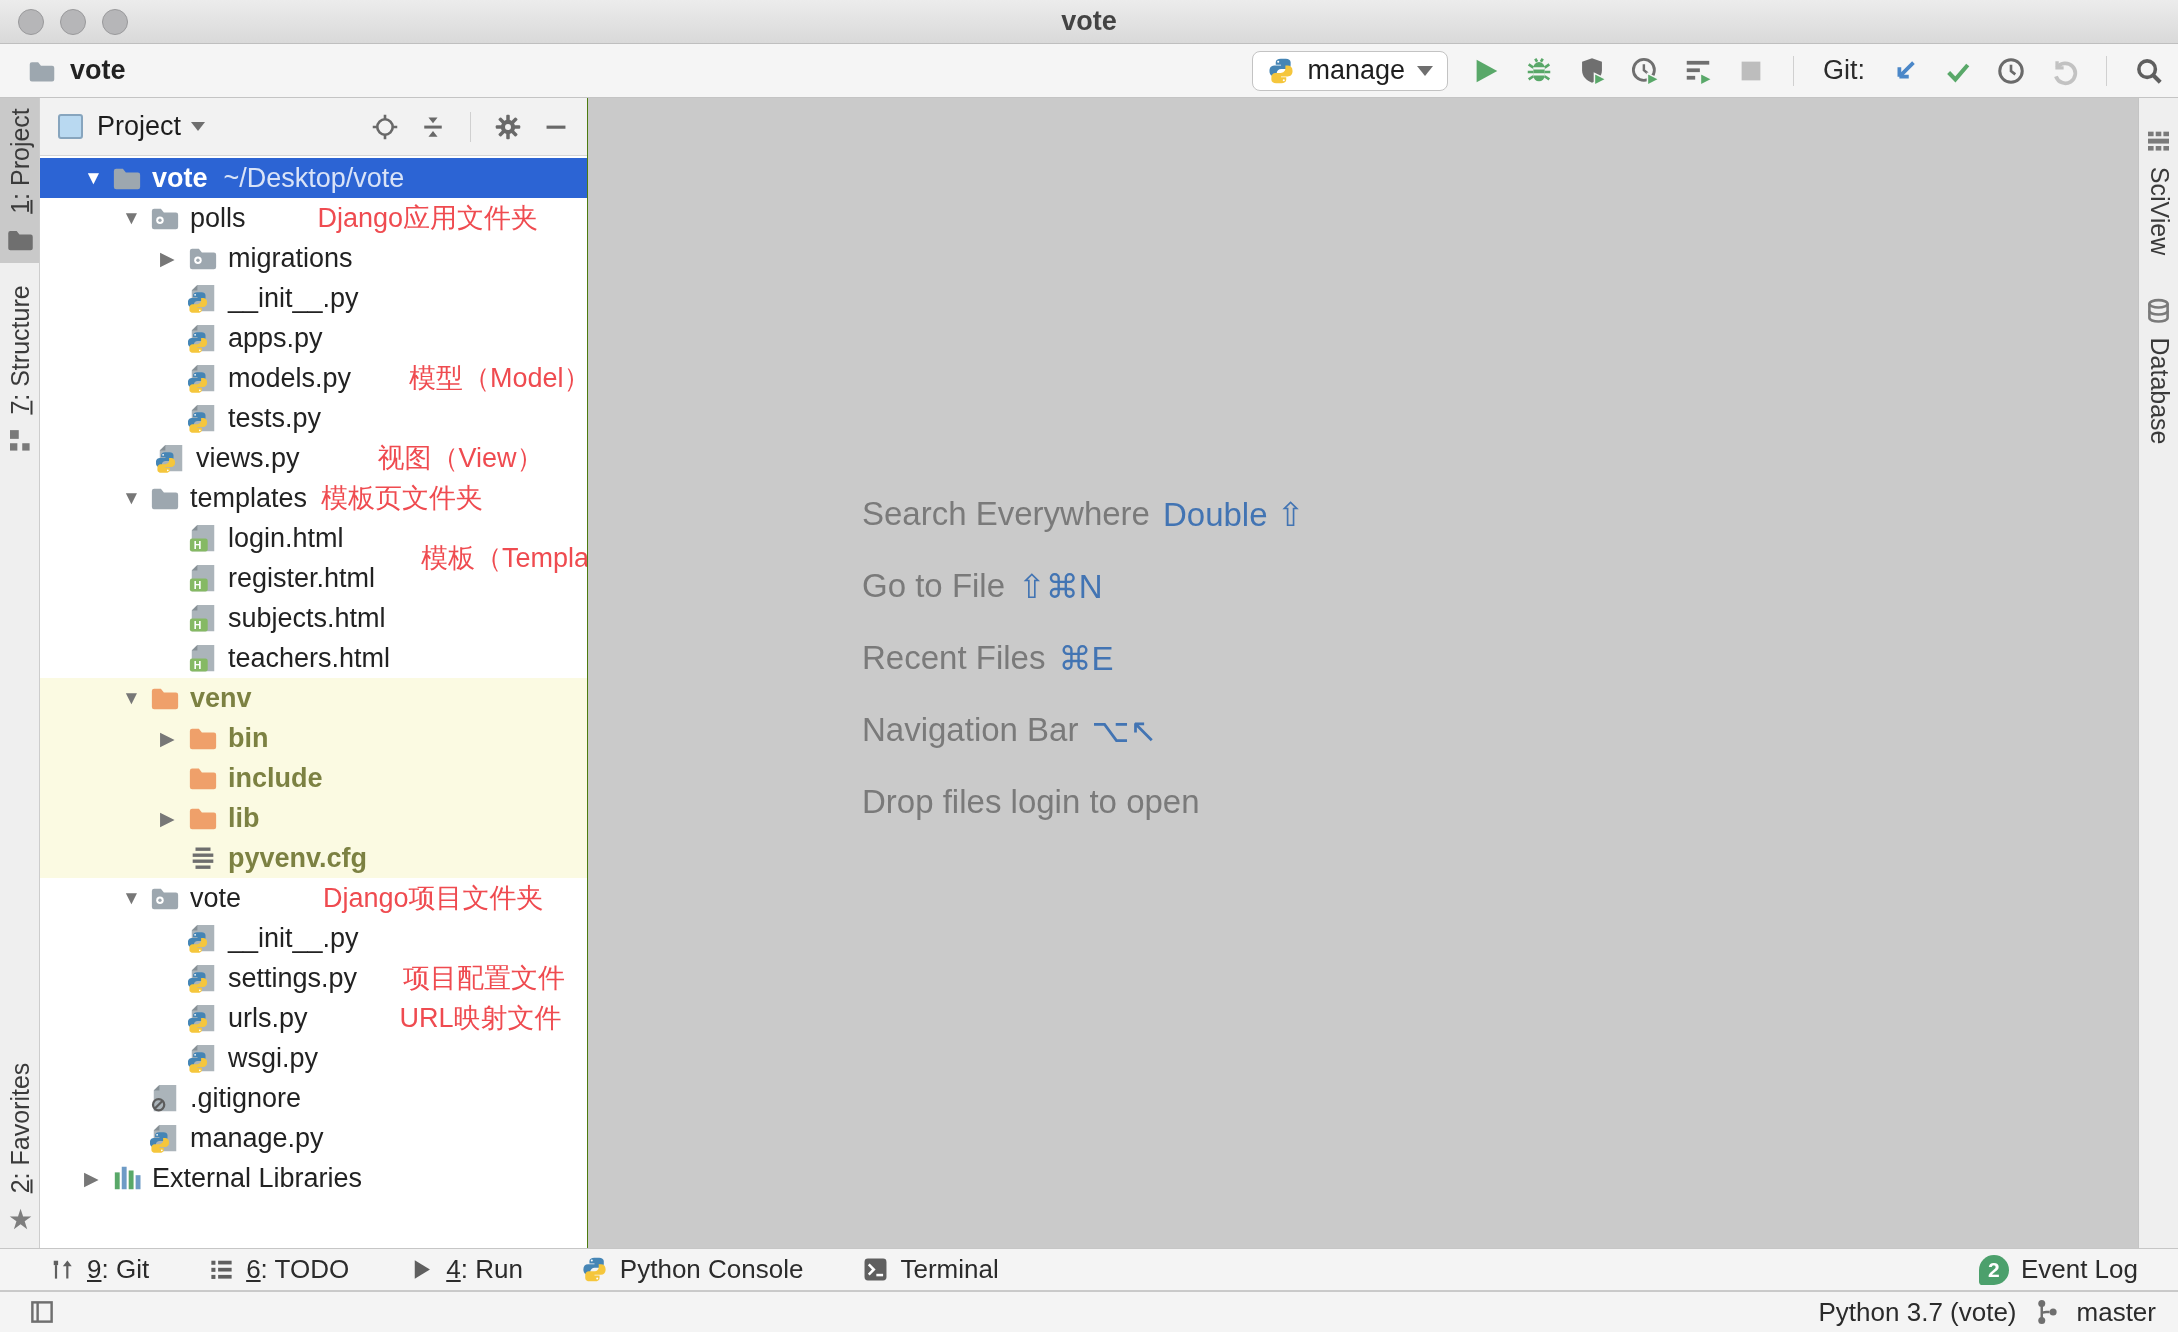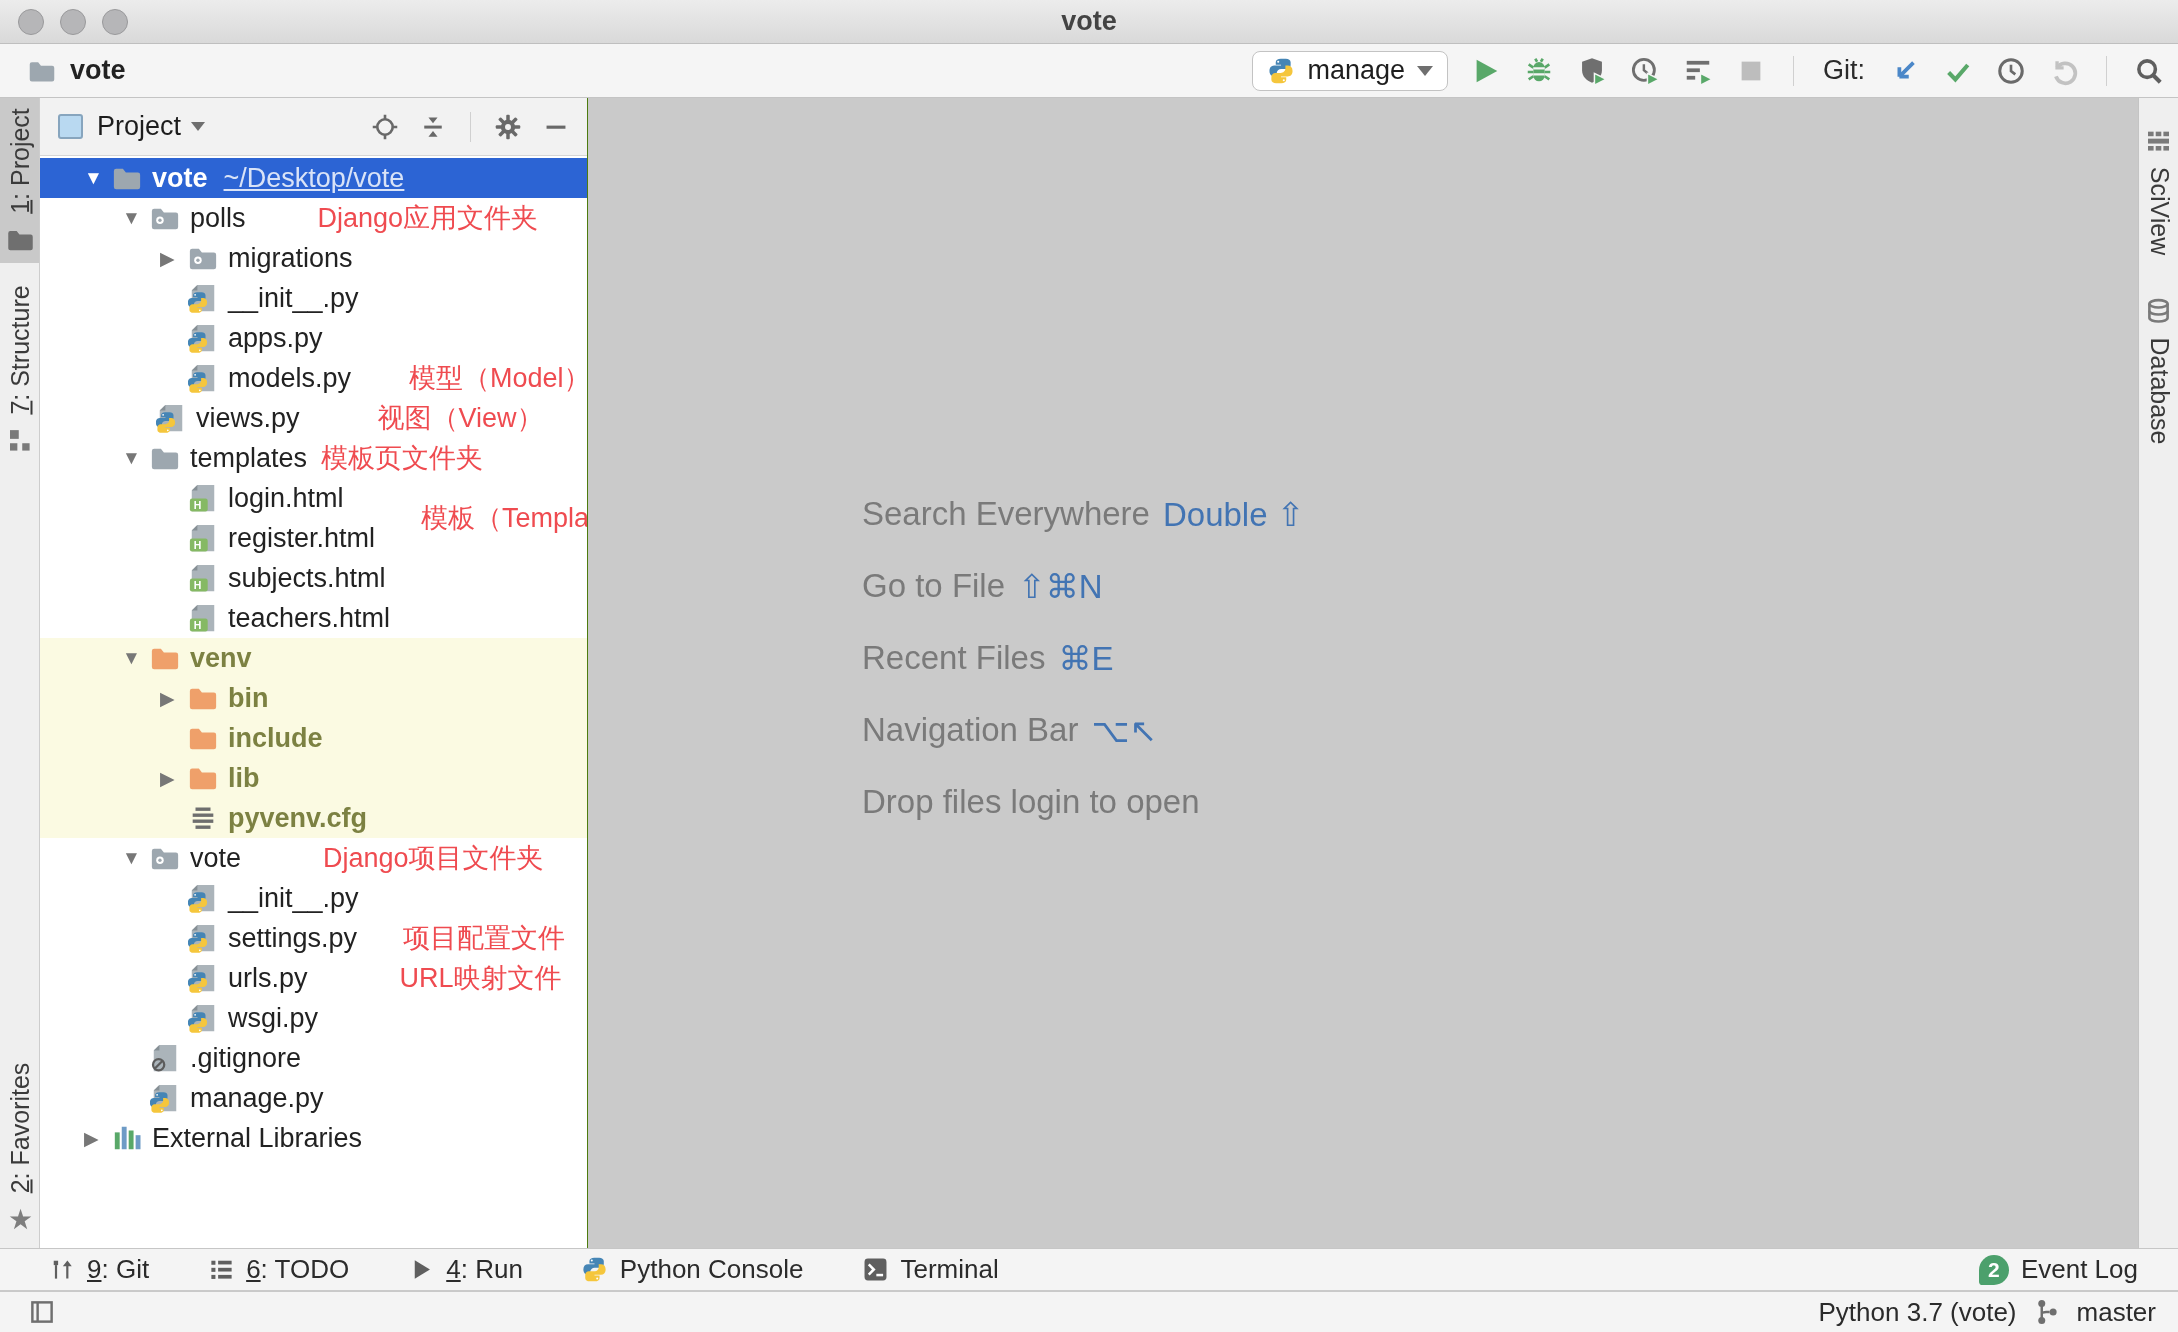--- a/index.html
+++ b/index.html
@@ -53,21 +53,21 @@
   .panel-title { font-size:27px; color:#1D1D1D; margin-left:14px; }
   .panel-caret { width:0; height:0; border-left:7px solid transparent; border-right:7px solid transparent; border-top:9px solid #6F6F6F; margin-left:10px; }
   .ph-icons { margin-left:auto; display:flex; align-items:center; gap:18px; }
   .ph-icons .tbi svg { width:28px; height:28px; }
 
   .tree { flex:1; overflow:hidden; padding-top:2px; font-size:27px; color:#222; }
   .row { height:40px; display:flex; align-items:center; white-space:nowrap; }
   .row .chev { width:28px; flex:0 0 28px; font-size:19px; color:#777; text-align:left; }
   .row .ticon { width:30px; flex:0 0 30px; height:30px; margin-right:10px; }
   .row .ticon svg { width:30px; height:30px; display:block; }
-  .row .path { margin-left:16px; color:rgba(255,255,255,.82);text-decoration:underline; }
+  .row .path { margin-left:16px; color:rgba(255,255,255,.82); }
   .row.selected { background:#2C64D4; color:#FFF; }
   .row.selected .chev { color:#FFF; }
   .row.selected .lbl { font-weight:700; }
   .row.excluded { background:#FBFAE2; }
   .row.excluded .lbl { color:#7C8142;font-weight:bold; }
   .ann { color:#EF4B50; }
   .ann.raise { transform:translateY(-20px); }
 
   
   .editor { flex:1; background:#CACACA; position:relative; }
@@ -348,20 +348,36 @@
               <g transform="translate(-1.2 4.2) scale(.78)">
                 <path fill="#4585B5" d="M7.9 1C6.1 1 5 1.8 5 3v1.4h3v.5H4.2C2.5 4.9 1.4 6 1.4 8c0 2 1.1 3.1 2.8 3.1h1.3V9.4c0-1.4 1.2-2.5 2.6-2.5h3.2c1.2 0 2.2-1 2.2-2.2V3c0-1.2-1.2-2-2.7-2z"></path>
                 <circle cx="6.4" cy="2.7" r=".6" fill="#fff"></circle>
                 <path fill="#F5C63C" d="M8.1 15c1.8 0 2.9-.8 2.9-2v-1.4H8v-.5h3.8c1.7 0 2.8-1.1 2.8-3.1 0-2-1.1-3.1-2.8-3.1h-1.3v1.7c0 1.4-1.2 2.5-2.6 2.5H4.7c-1.2 0-2.2 1-2.2 2.2V13c0 1.2 1.2 2 2.7 2z"></path>
                 <circle cx="9.6" cy="13.3" r=".6" fill="#fff"></circle>
               </g>
             </svg>
           </span>
           <span class="lbl">models.py</span>
           <span class="ann" style="margin-left: 58px;">模型（Model）</span>
+        </div>
+        <div class="row" style="padding-left: 120px;">
+          <span class="chev"></span>
+          <span class="ticon">
+            <svg viewBox="0 0 16 16">
+              <path d="M5 1h9v14H2V4z" fill="#ABB4BA"></path>
+              <path d="M5 1v3H2z" fill="#868F95"></path>
+              <g transform="translate(-1.2 4.2) scale(.78)">
+                <path fill="#4585B5" d="M7.9 1C6.1 1 5 1.8 5 3v1.4h3v.5H4.2C2.5 4.9 1.4 6 1.4 8c0 2 1.1 3.1 2.8 3.1h1.3V9.4c0-1.4 1.2-2.5 2.6-2.5h3.2c1.2 0 2.2-1 2.2-2.2V3c0-1.2-1.2-2-2.7-2z"></path>
+                <circle cx="6.4" cy="2.7" r=".6" fill="#fff"></circle>
+                <path fill="#F5C63C" d="M8.1 15c1.8 0 2.9-.8 2.9-2v-1.4H8v-.5h3.8c1.7 0 2.8-1.1 2.8-3.1 0-2-1.1-3.1-2.8-3.1h-1.3v1.7c0 1.4-1.2 2.5-2.6 2.5H4.7c-1.2 0-2.2 1-2.2 2.2V13c0 1.2 1.2 2 2.7 2z"></path>
+                <circle cx="9.6" cy="13.3" r=".6" fill="#fff"></circle>
+              </g>
+            </svg>
+          </span>
+          <span class="lbl">tests.py</span>
         </div>
         <div class="row" style="padding-left: 88px;">
           <span class="chev"></span>
           <span class="ticon">
             <svg viewBox="0 0 16 16">
               <path d="M5 1h9v14H2V4z" fill="#ABB4BA"></path>
               <path d="M5 1v3H2z" fill="#868F95"></path>
               <g transform="translate(-1.2 4.2) scale(.78)">
                 <path fill="#4585B5" d="M7.9 1C6.1 1 5 1.8 5 3v1.4h3v.5H4.2C2.5 4.9 1.4 6 1.4 8c0 2 1.1 3.1 2.8 3.1h1.3V9.4c0-1.4 1.2-2.5 2.6-2.5h3.2c1.2 0 2.2-1 2.2-2.2V3c0-1.2-1.2-2-2.7-2z"></path>
                 <circle cx="6.4" cy="2.7" r=".6" fill="#fff"></circle>

